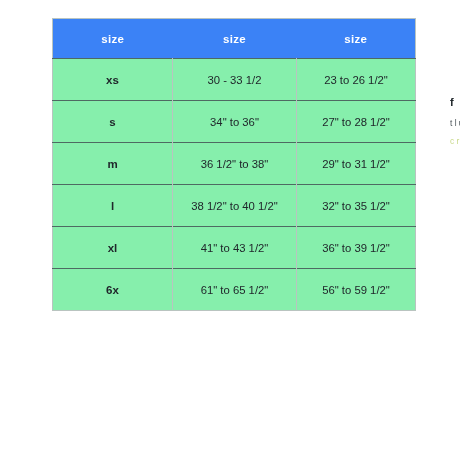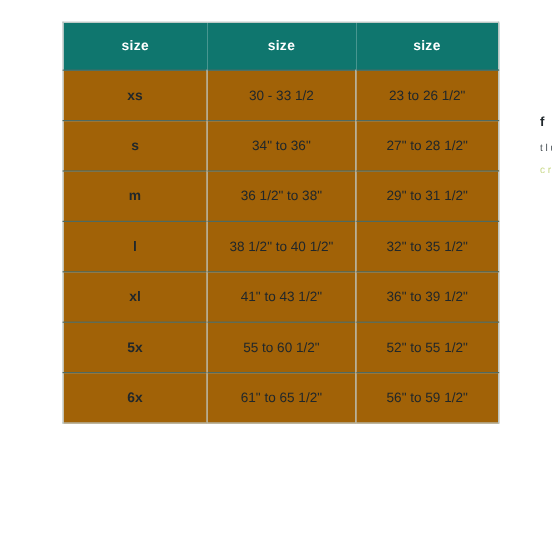--- a/index.html
+++ b/index.html
@@ -28,33 +28,33 @@
     border-collapse: collapse;
     table-layout: fixed;
     border: 1px solid #b9c4c0;
   }
 
   table.size-chart col.col-size   { width: 120px; }
   table.size-chart col.col-chest  { width: 124px; }
   table.size-chart col.col-waist  { width: 119px; }
 
   thead tr.chart-header-row th {
-    background: #0f766e;
+    background: #3b82f6;
     color: #ffffff;
     font-size: 11.5px;
     font-weight: bold;
     letter-spacing: 0.3px;
     padding: 14px 4px 13px 4px;
     text-align: center;
     border: none;
     vertical-align: middle;
   }
 
   tbody tr.size-row td {
-    background: #a16207;
+    background: #86efac;
     color: #20272b;
     font-size: 11.3px;
     text-align: center;
     vertical-align: middle;
     height: 37px;
     padding: 2px 3px;
     border-top: 1px solid #4e6a62;
     border-right: 1px solid #b9c4c0;
     white-space: nowrap;
   }
@@ -137,25 +137,20 @@
         <td class="cell-size">l</td>
         <td class="cell-chest">38 1/2" to 40 1/2"</td>
         <td class="cell-waist">32" to 35 1/2"</td>
       </tr>
       <tr class="size-row">
         <td class="cell-size">xl</td>
         <td class="cell-chest">41" to 43 1/2"</td>
         <td class="cell-waist">36" to 39 1/2"</td>
       </tr>
       <tr class="size-row">
-        <td class="cell-size">5x</td>
-        <td class="cell-chest">55 to 60 1/2"</td>
-        <td class="cell-waist">52" to 55 1/2"</td>
-      </tr>
-      <tr class="size-row">
         <td class="cell-size">6x</td>
         <td class="cell-chest">61" to 65 1/2"</td>
         <td class="cell-waist">56" to 59 1/2"</td>
       </tr>
     </tbody>
   </table>
 </div>
 
 <div id="side-note">
   <div class="note-heading">f</div>

